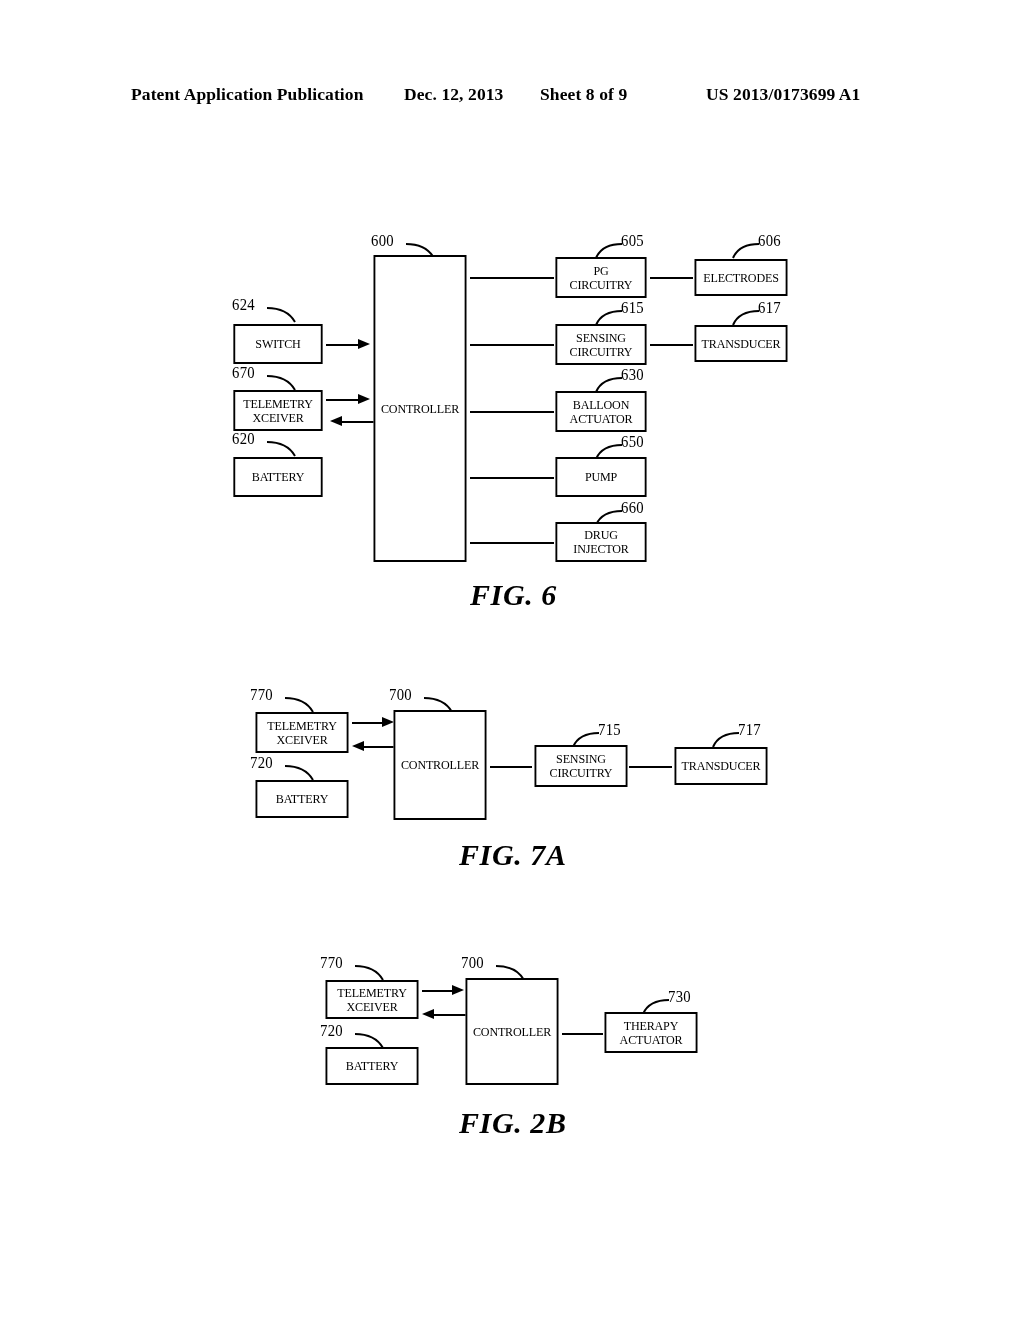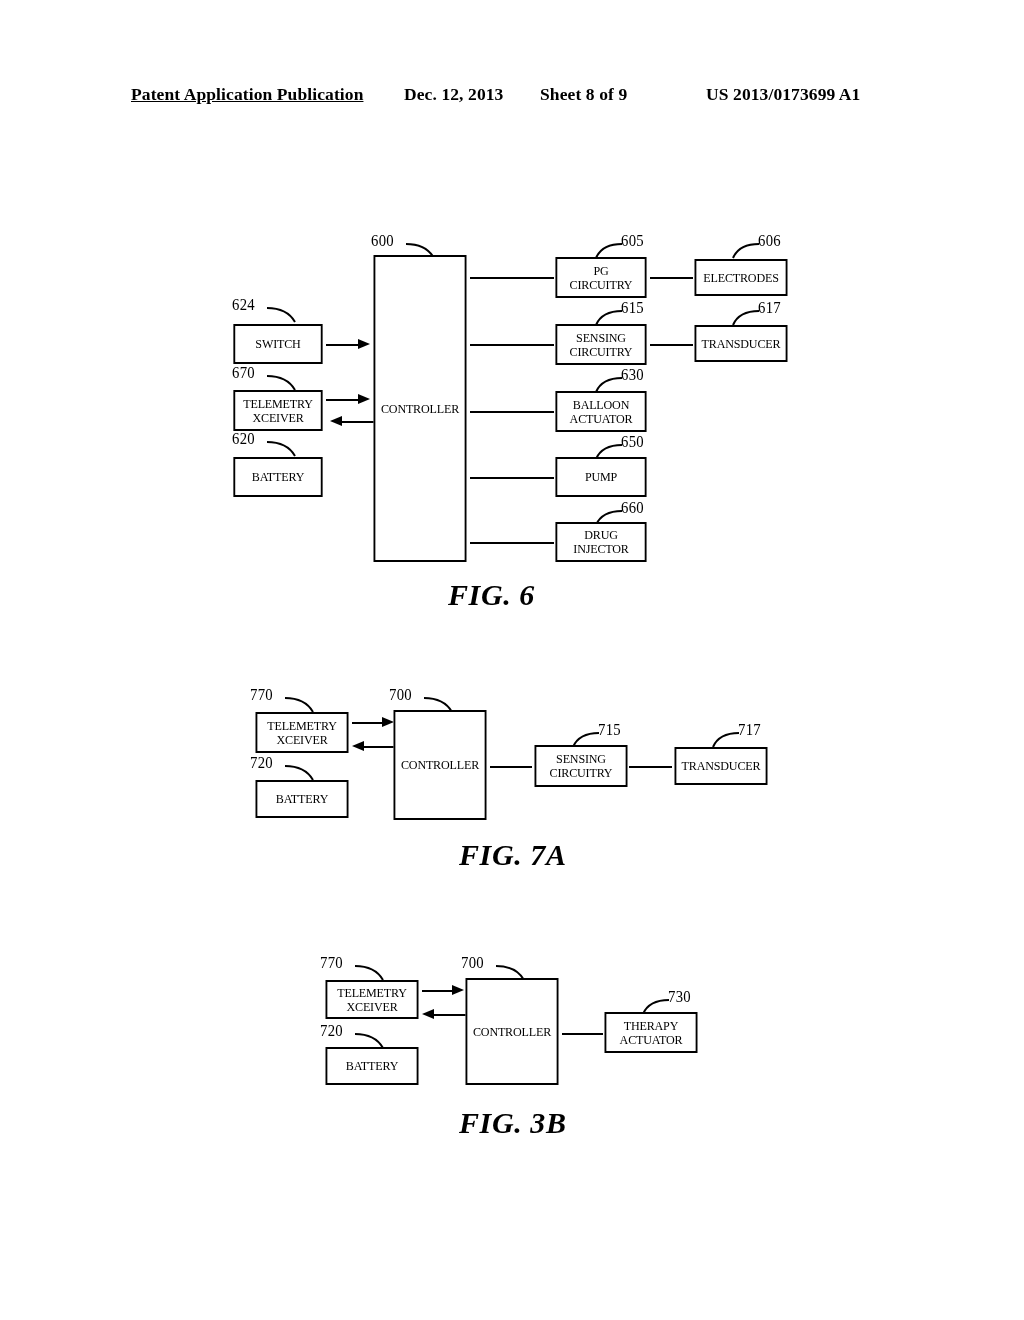--- a/index.html
+++ b/index.html
@@ -22,21 +22,21 @@
     left: 0;
     top: 84px;
     width: 1024px;
     height: 26px;
     font-family: "Liberation Serif", serif;
     font-weight: bold;
     font-size: 17.5px;
     letter-spacing: 0.1px;
     white-space: nowrap;
   }
-  .hdr-pub   { position: absolute; left: 131px;  top: 0; text-decoration: underline; }
+  .hdr-pub   { position: absolute; left: 131px;  top: 0; }
   .hdr-date  { position: absolute; left: 404px;  top: 0; }
   .hdr-sheet { position: absolute; left: 540px;  top: 0; }
   .hdr-pat   { position: absolute; left: 706px;  top: 0; }
 
   
   .fig {
     position: absolute;
   }
   .box {
     position: absolute;
@@ -239,21 +239,21 @@
 
   <div class="box" style="left:552px;top:457px;width:98px;height:40px;">
     <span>PUMP</span>
   </div>
 
   <div class="box" style="left:552px;top:522px;width:98px;height:40px;">
     <span>DRUG
 INJECTOR</span>
   </div>
 
-  <div class="caption" style="left:448px;top:578px;">FIG. 6</div>
+  <div class="caption" style="left:470px;top:578px;">FIG. 6</div>
 </div>
 
 <div class="fig" style="left:0;top:0;width:1024px;height:300px;">
 
   <div class="ref" style="left:250px;top:686px;">770</div>
   <svg class="lead-svg" style="left:283px;top:694px;" width="36" height="20">
     <path d="M2,4 Q22,4 30,18" stroke="#000" stroke-width="2" fill="none"></path>
   </svg>
 
   <div class="ref" style="left:250px;top:754px;">720</div>
@@ -353,14 +353,14 @@
 
   <div class="box" style="left:462px;top:978px;width:100px;height:107px;">
     <span>CONTROLLER</span>
   </div>
 
   <div class="box" style="left:601px;top:1012px;width:100px;height:41px;">
     <span>THERAPY
 ACTUATOR</span>
   </div>
 
-  <div class="caption" style="left:459px;top:1106px;">FIG. 3B</div>
+  <div class="caption" style="left:459px;top:1106px;">FIG. 2B</div>
 </div>
 
 </body></html>

